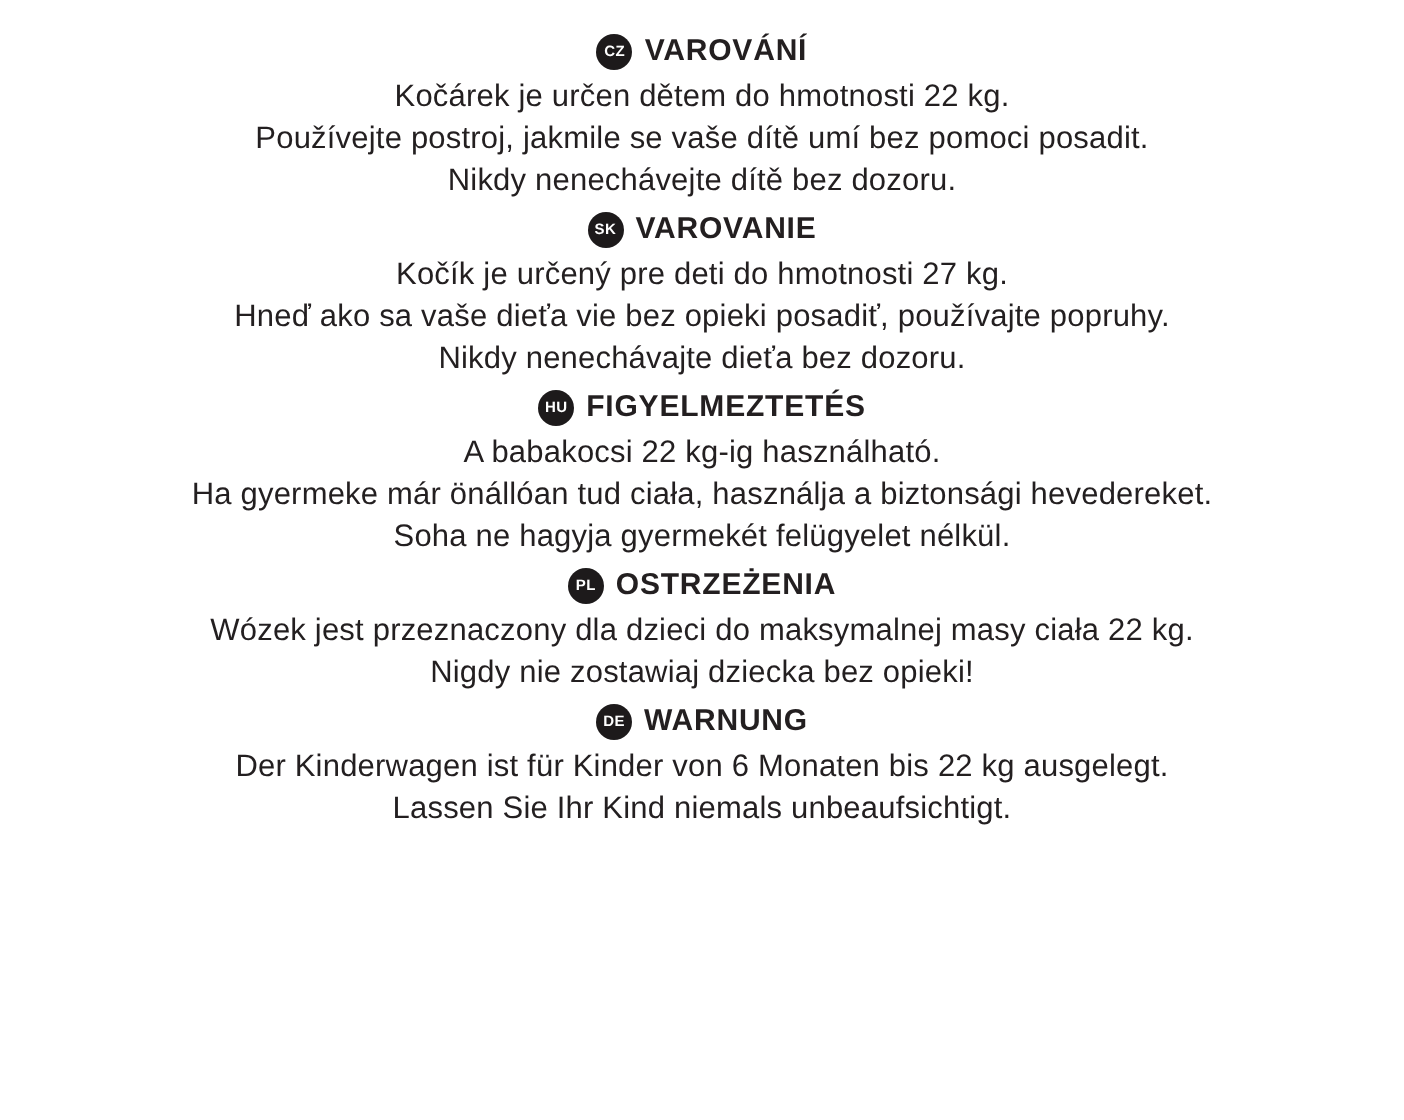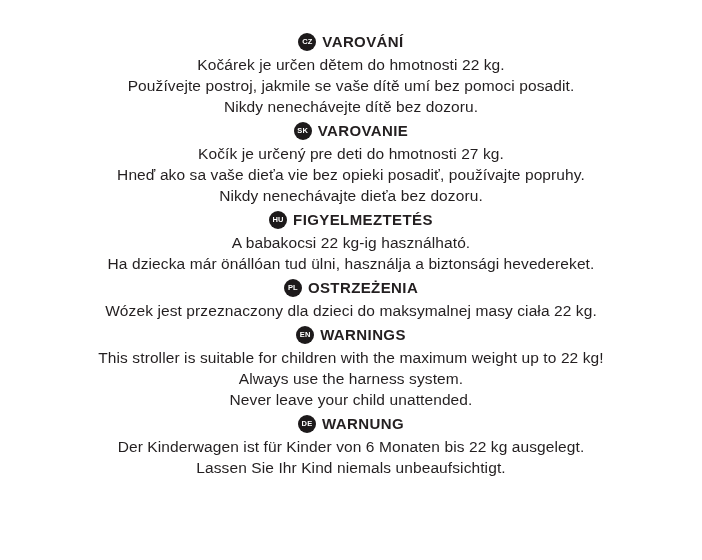--- a/index.html
+++ b/index.html
@@ -16,21 +16,21 @@
     height: 560px;
     background: var(--paper);
     color: var(--ink);
     font-family: "Liberation Sans", sans-serif;
     overflow: hidden;
   }
   .page {
     box-sizing: border-box;
     width: 702px;
     height: 560px;
-    padding-top: 32px;
+    padding-top: 16px;
     text-align: center;
   }
   .warn-section {
     margin: 0 0 5px 0;
   }
   .warn-head {
     display: flex;
     align-items: center;
     justify-content: center;
     gap: 6px;
@@ -86,40 +86,33 @@
     <p class="warn-line">Hneď ako sa vaše dieťa vie bez opieki posadiť, používajte popruhy.</p>
     <p class="warn-line">Nikdy nenechávajte dieťa bez dozoru.</p>
   </section>
 
   <section class="warn-section">
     <h2 class="warn-head">
       <span class="lang-badge">HU</span>
       <span>FIGYELMEZTETÉS</span>
     </h2>
     <p class="warn-line">A babakocsi 22 kg-ig használható.</p>
-    <p class="warn-line">Ha dziecka már önállóan tud ülni, használja a biztonsági hevedereket.</p>
+    <p class="warn-line">Ha gyermeke már önállóan tud ciała, használja a biztonsági hevedereket.</p>
+    <p class="warn-line">Soha ne hagyja gyermekét felügyelet nélkül.</p>
   </section>
 
   <section class="warn-section">
     <h2 class="warn-head">
       <span class="lang-badge">PL</span>
       <span>OSTRZEŻENIA</span>
     </h2>
     <p class="warn-line">Wózek jest przeznaczony dla dzieci do maksymalnej masy ciała 22 kg.</p>
+    <p class="warn-line">Nigdy nie zostawiaj dziecka bez opieki!</p>
   </section>
 
-  <section class="warn-section">
-    <h2 class="warn-head">
-      <span class="lang-badge">EN</span>
-      <span>WARNINGS</span>
-    </h2>
-    <p class="warn-line">This stroller is suitable for children with the maximum weight up to 22 kg!</p>
-    <p class="warn-line">Always use the harness system.</p>
-    <p class="warn-line">Never leave your child unattended.</p>
-  </section>
 
   <section class="warn-section">
     <h2 class="warn-head">
       <span class="lang-badge">DE</span>
       <span>WARNUNG</span>
     </h2>
     <p class="warn-line">Der Kinderwagen ist für Kinder von 6 Monaten bis 22 kg ausgelegt.</p>
     <p class="warn-line">Lassen Sie Ihr Kind niemals unbeaufsichtigt.</p>
   </section>
 

